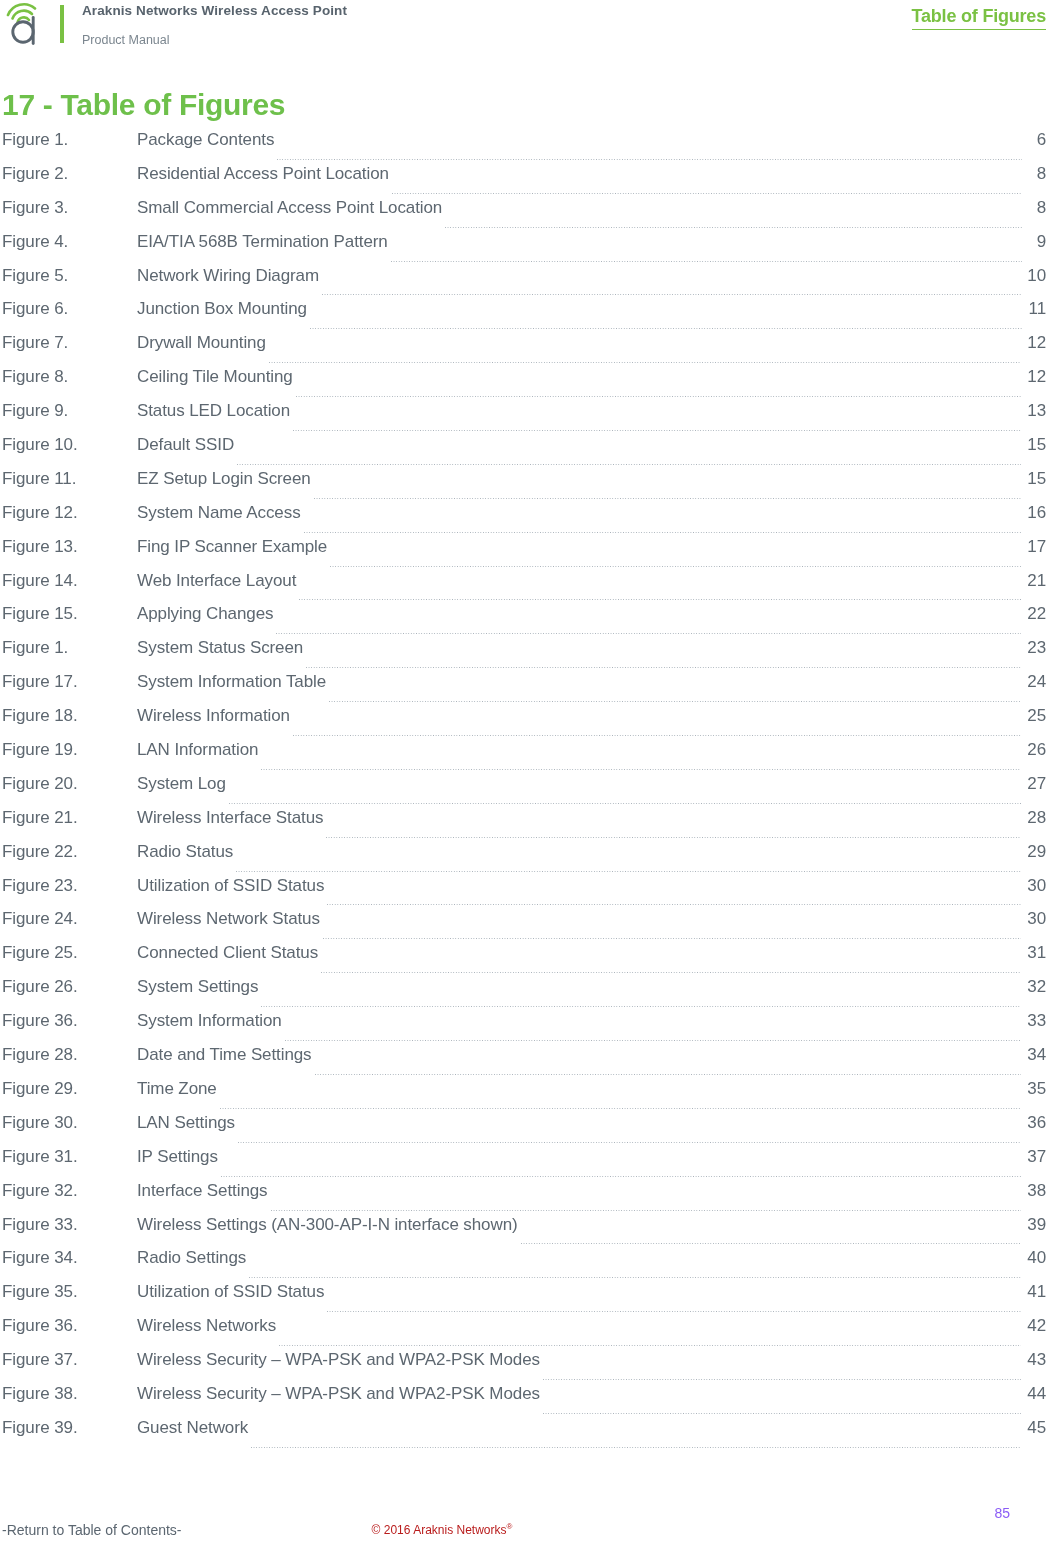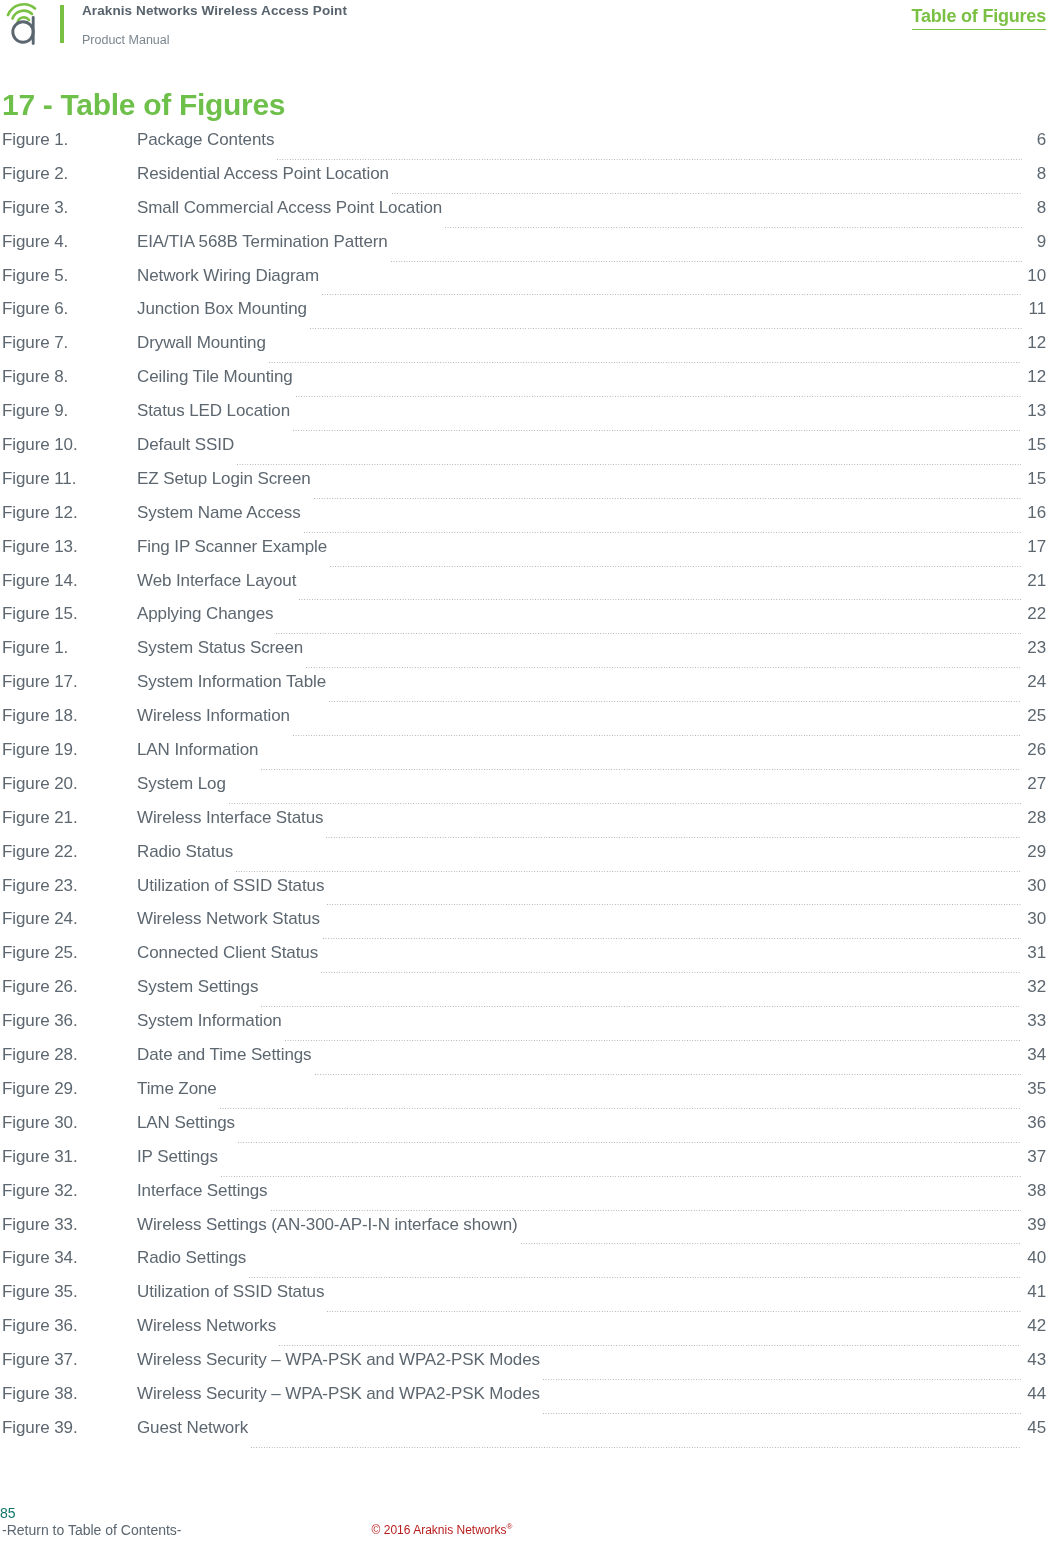--- a/index.html
+++ b/index.html
@@ -148,23 +148,23 @@
     left: 0;
     bottom: 0;
     width: 1050px;
     height: 76px;
   }
   .footer-pagenum {
     position: absolute;
     top: 35px;
     left: 0;
     width: 1010px;
-    text-align: left;
+    text-align: right;
     font-size: 14px;
-    color: #0f766e;
+    color: #8b5cf6;
   }
   .footer-return {
     position: absolute;
     left: 2px;
     bottom: 8px;
     font-size: 14px;
     color: #5b6670;
     text-decoration: none;
   }
   .footer-copyright {

